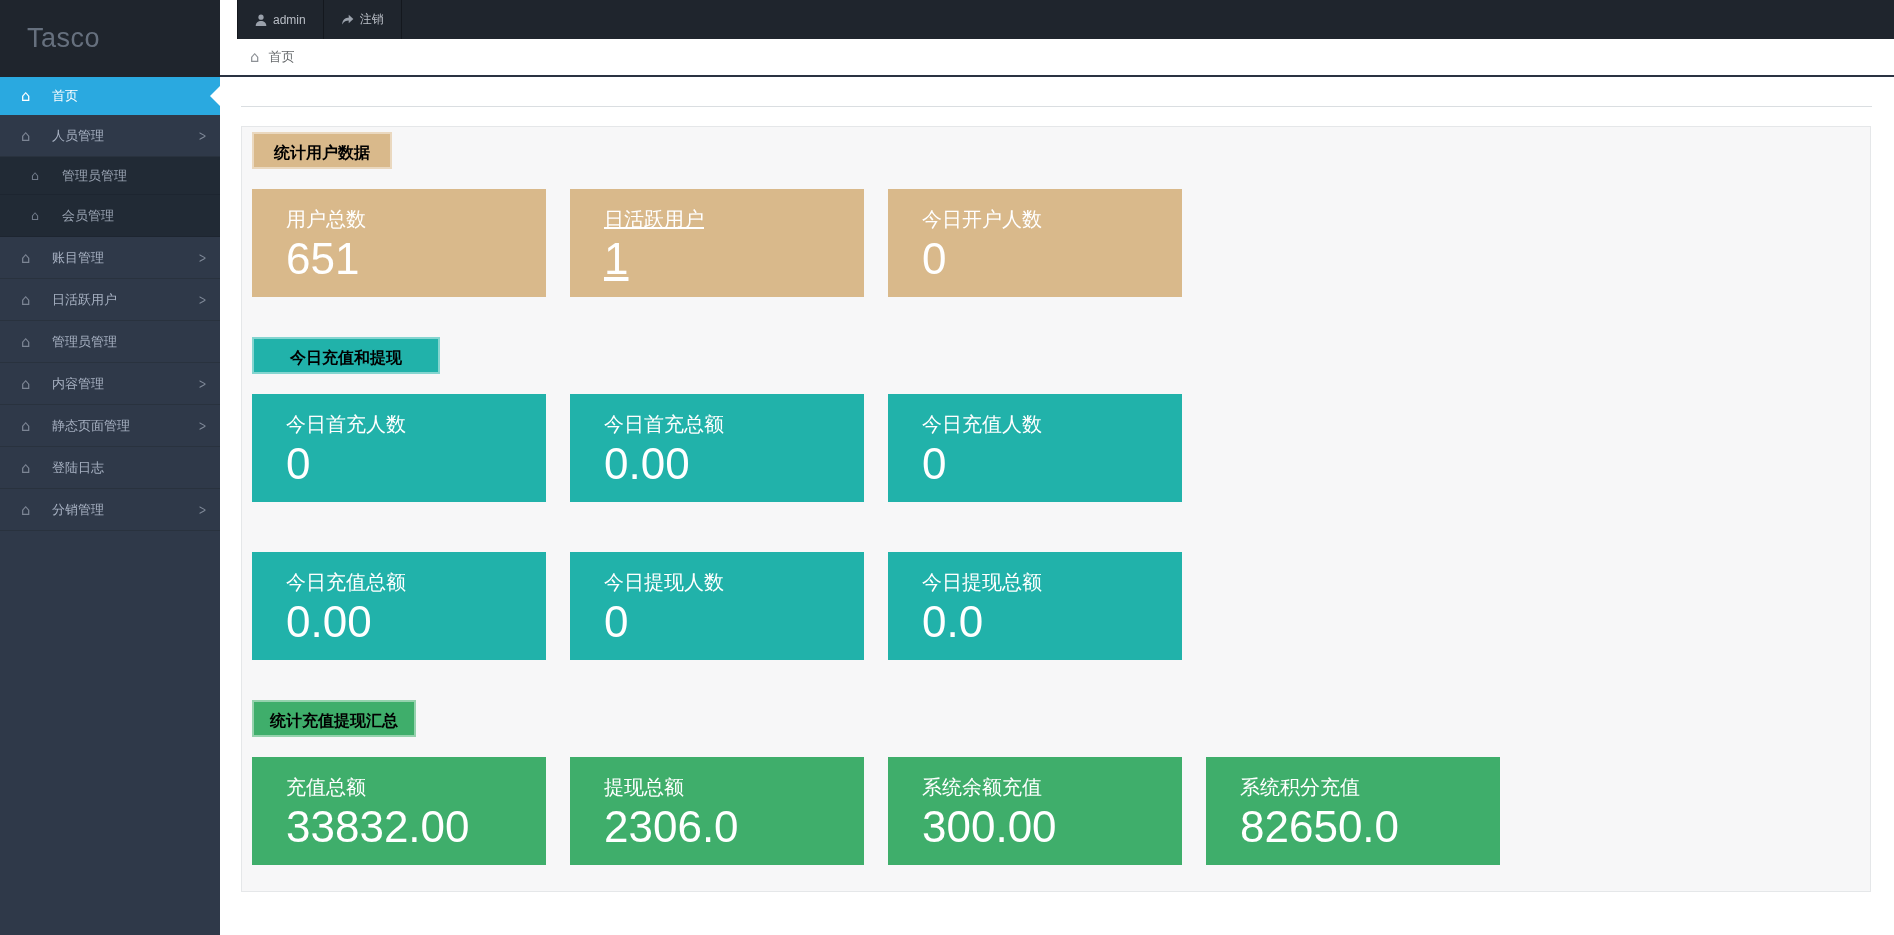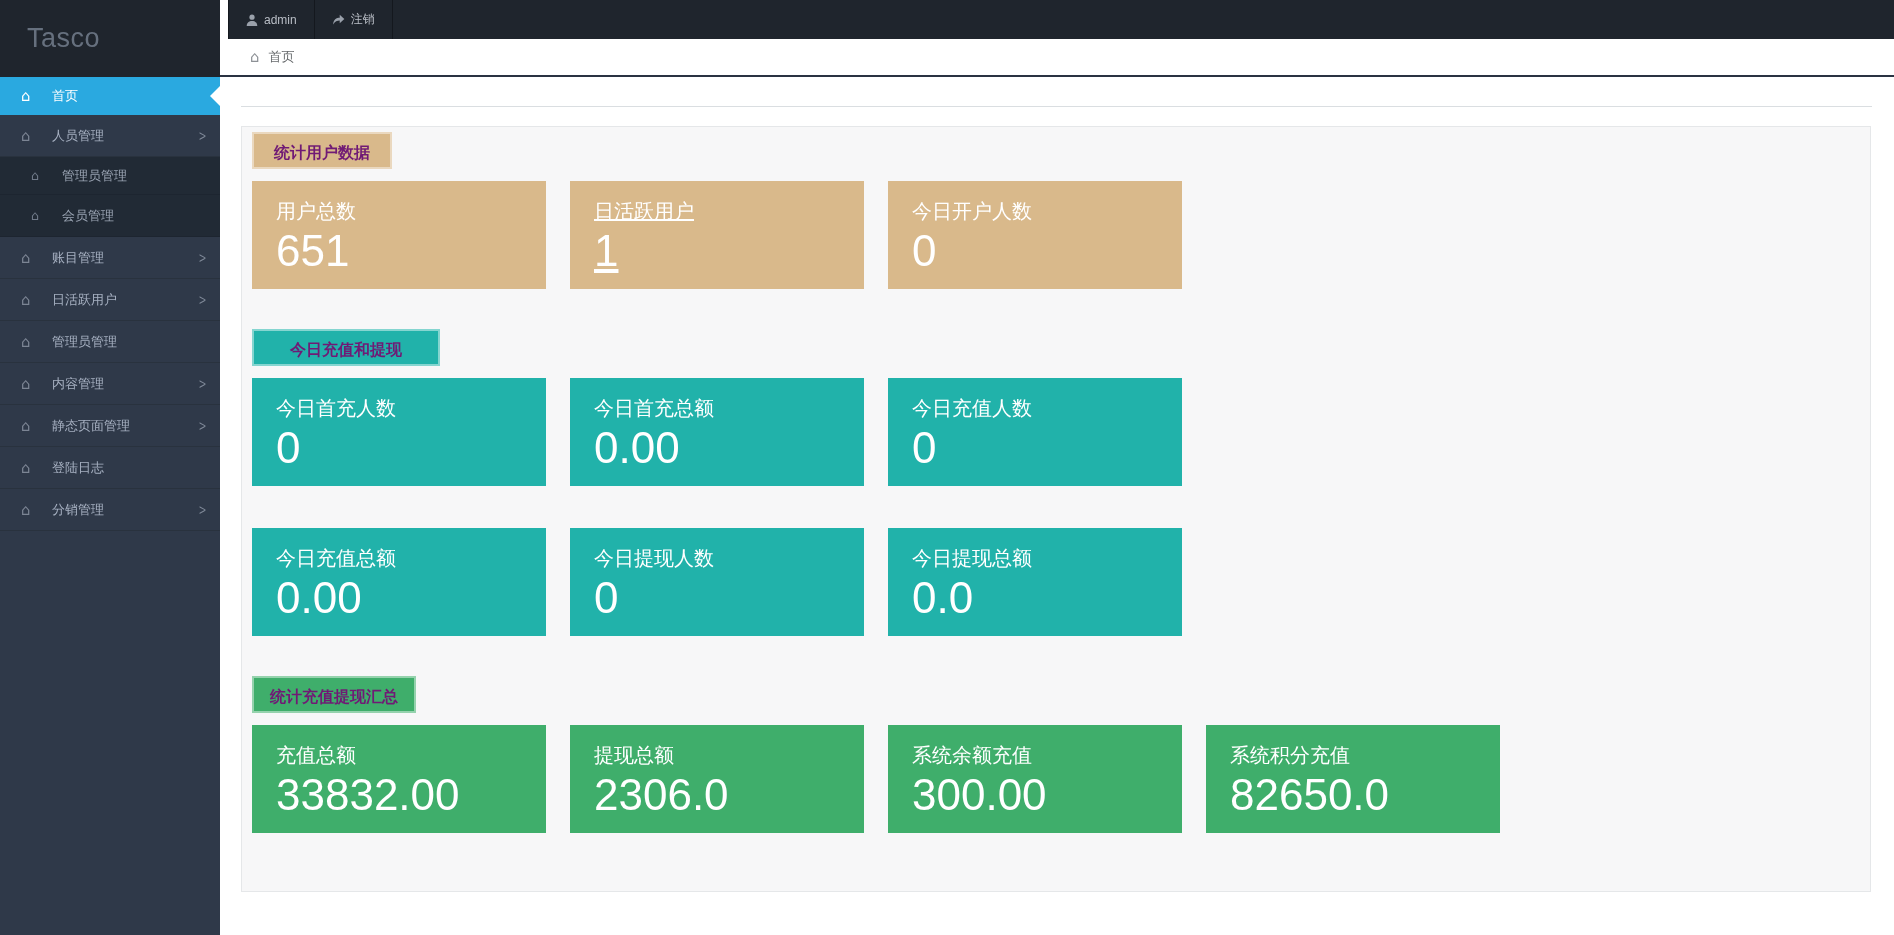--- a/index.html
+++ b/index.html
@@ -27,21 +27,21 @@
   .menu-item.active::after { content:""; position:absolute; right:0; top:50%;
                transform:translateY(-50%); width:0; height:0;
                border-top:10px solid transparent; border-bottom:10px solid transparent;
                border-right:10px solid #ffffff; }
   .submenu { list-style:none; background:#212a35; }
   .submenu .menu-item { background:#212a35; border-bottom:1px solid #1d2530;
                padding-left:31px; color:#9aa4b3; }
   .submenu .menu-item .home-glyph { font-size:13px; color:#707a89; }
 
   
-  .topbar { position:absolute; left:228px; right:0; top:0; height:39px;
+  .topbar { position:absolute; left:237px; right:0; top:0; height:39px;
             background:#1f252d; display:flex; align-items:stretch; }
   .topbar-btn { display:flex; align-items:center; gap:6px; padding:0 17px;
                 color:#b9bec6; font-size:12px; border-right:1px solid #14181e;
                 cursor:pointer; }
   .topbar-btn:first-child { border-left:1px solid #14181e; }
   .topbar-btn svg { display:block; }
 
   
   .crumb-bar { position:absolute; left:220px; right:0; top:39px; height:38px;
                background:#fff; border-bottom:2px solid #2a3342;
@@ -51,29 +51,29 @@
   .crumb-text { color:#676a6c; font-size:13px; }
 
   
   .content { position:absolute; left:220px; right:0; top:79px; bottom:0;
              background:#fff; overflow:hidden; }
   .content hr { border:none; border-top:1px solid #dadee1; margin:27px 22px 0 21px; }
   .panel { margin:19px 23px 0 21px; height:766px; background:#f7f7f8;
            border:1px solid #e5e7e9; padding:5px 10px 0 10px; }
 
   .section-label { display:inline-block; height:37px; line-height:37px;
-                   color:#701a75; font-size:16px; font-weight:bold; text-align:right;
+                   color:#000000; font-size:16px; font-weight:bold; text-align:right;
                    border:2px solid rgba(255,255,255,.45); }
   .sec-tan  .section-label { background:#d9b98b; padding:0 20px; }
   .sec-teal .section-label { background:#21b2aa; padding:0 36px; }
   .sec-green .section-label { background:#3fae6b; padding:0 16px; }
 
   .card-row { display:flex; gap:24px; margin-top:12px; }
   .card-row + .card-row { margin-top:42px; }
-  .stat-card { width:294px; height:108px; padding:17px 0 0 24px; color:#fff; }
+  .stat-card { width:294px; height:108px; padding:17px 0 0 34px; color:#fff;margin-top:8px; }
   .sec-tan  .stat-card { background:#d9b98b; }
   .sec-teal .stat-card { background:#21b2aa; }
   .sec-green .stat-card { background:#3fae6b; }
   .stat-title { font-size:20px; font-weight:400; }
   .stat-value { font-size:44px; font-weight:300; line-height:50px; margin-top:1px; }
 
   .section { margin-top:40px; }
   .section:first-child { margin-top:0; }
 </style>
 </head>

